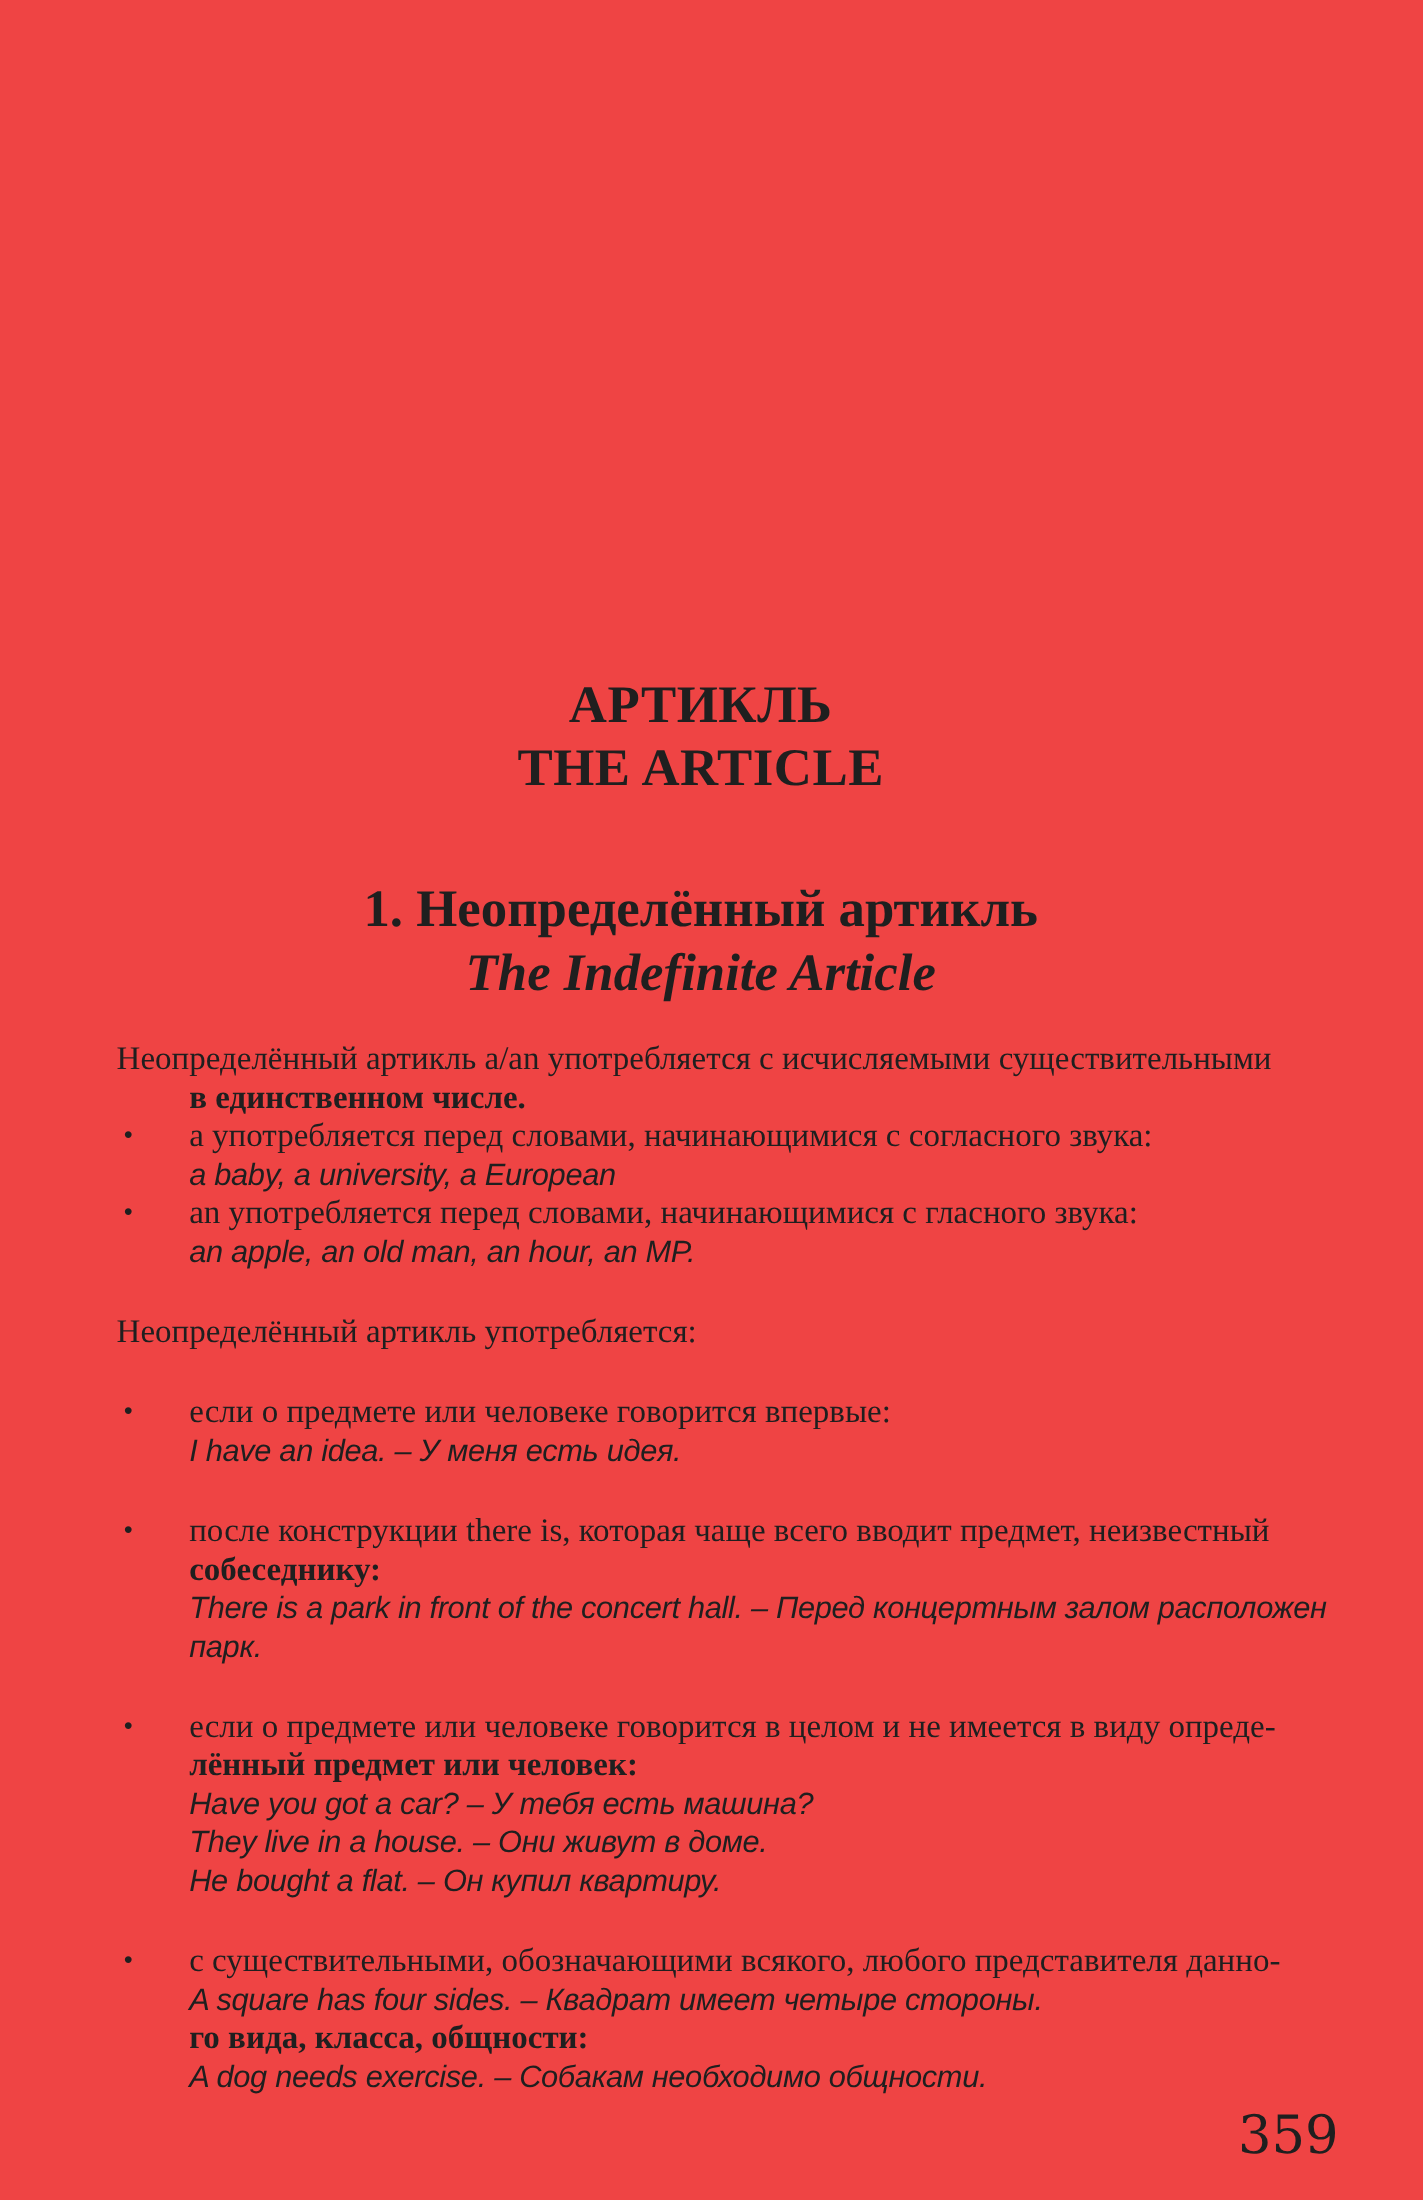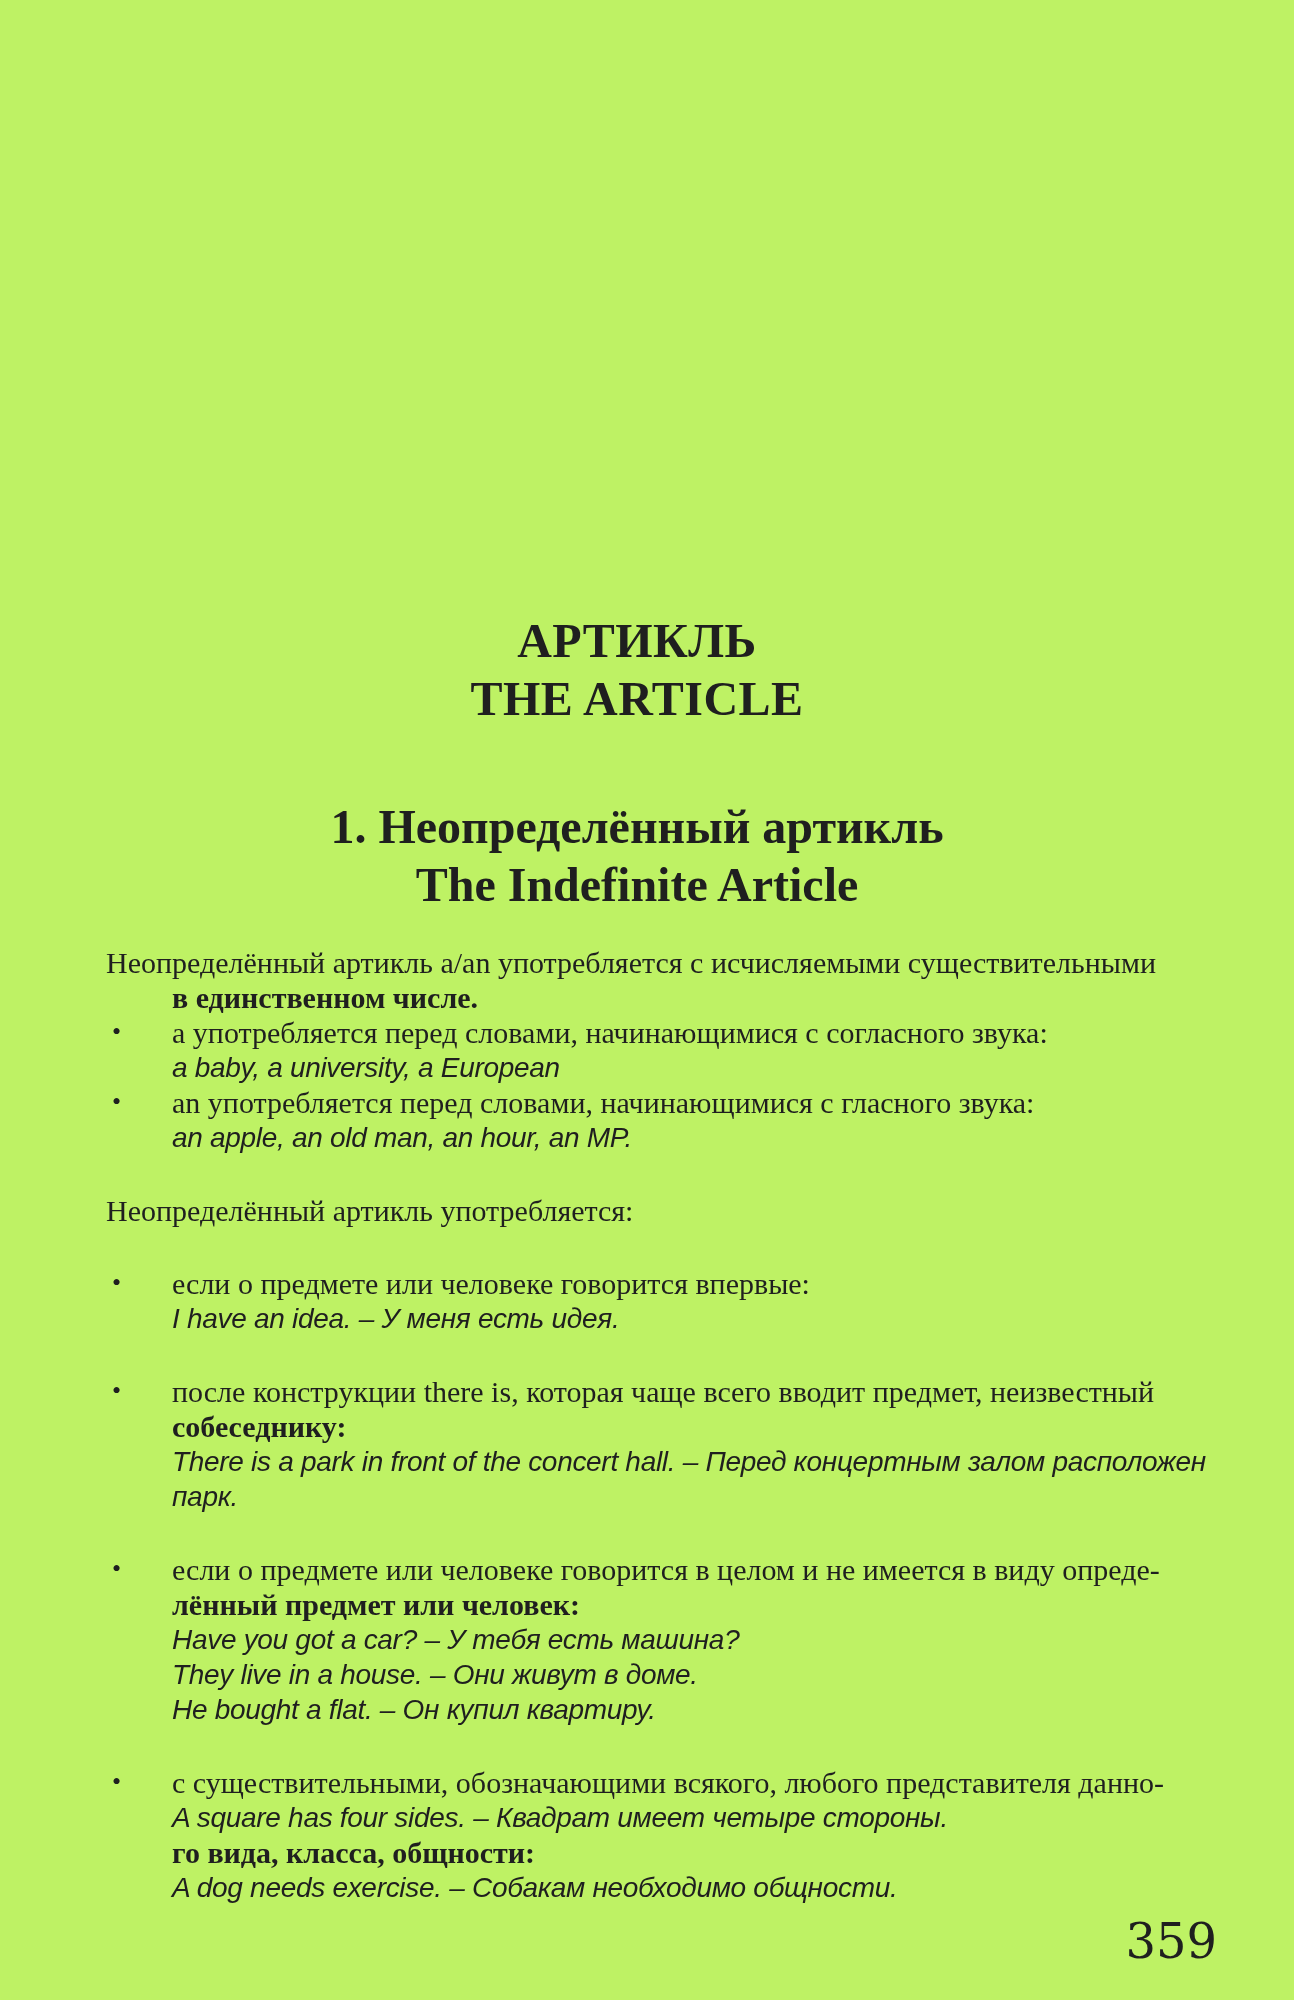--- a/index.html
+++ b/index.html
@@ -2,21 +2,21 @@
 <html><head>
 <meta charset="utf-8">
 <style>
   * { box-sizing: border-box; }
   html, body { margin: 0; padding: 0; background: #ffffff; }
 
   .page {
     position: relative;
     width: 1294px;
     height: 2000px;
-    background: #bef264;
+    background: #ef4444;
     color: #1f1f1f;
     font-family: "Liberation Serif", serif;
     overflow: hidden;
   }
 
   .header {
     position: absolute;
     top: 612px;
     left: 64px;
     width: 1146px;
@@ -80,21 +80,21 @@
 </style>
 </head>
 <body>
 
 <div class="page">
 
   <div class="header">
     <div class="title">АРТИКЛЬ</div>
     <div class="title">THE ARTICLE</div>
     <div class="section-heading">1. Неопределённый артикль</div>
-    <div class="section-heading" style="margin-top:0;">The Indefinite Article</div>
+    <div class="section-heading" style="margin-top:0;font-style:italic;">The Indefinite Article</div>
   </div>
 
   <div class="content">
       <div class="block paragraph gap-none">
         <div class="line"><span>Неопределённый артикль </span><span class="b">a/an</span><span> употребляется с исчисляемыми существительными</span></div>
         <div class="line indent"><span>в единственном числе.</span></div>
       </div>
       <div class="block bullet gap-none">
         <div class="line"><span class="marker">•</span><span class="b">a</span><span> употребляется перед словами, начинающимися с согласного звука:</span></div>
         <div class="line example"><span>a baby, a university, a European</span></div>

